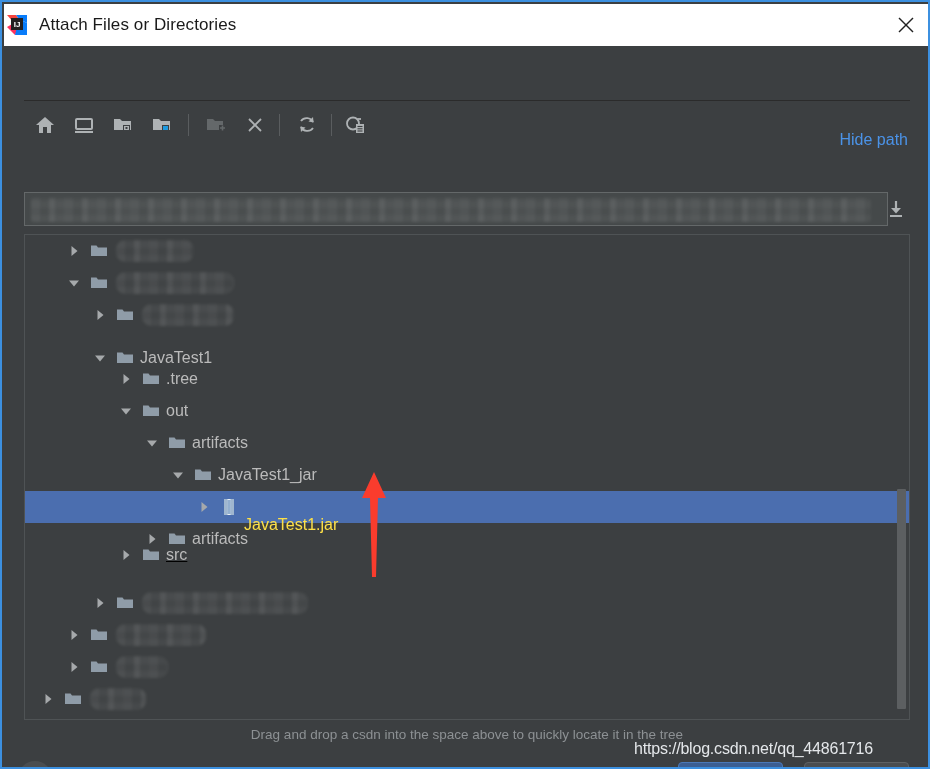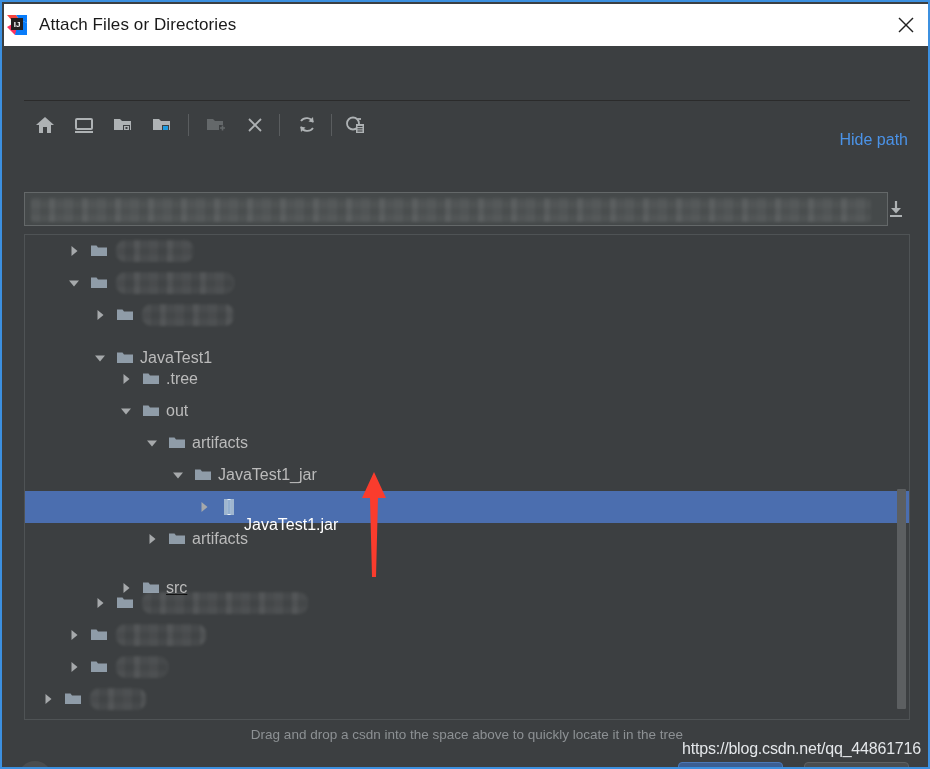--- a/index.html
+++ b/index.html
@@ -195,21 +195,21 @@
     display: flex;
     align-items: center;
     justify-content: center;
   }
   .tlabel {
     font-size: 16px;
     color: #bbbbbb;
     white-space: nowrap;
     padding-left: 3px;
   }
-  .treerow.selected .tlabel { color: #ffffff; margin-top: 36px; }
+  .treerow.selected .tlabel { color: #fde047; margin-top: 36px; }
 
   .row-blur {
     height: 22px;
     margin-left: 5px;
     border-radius: 9px;
   }
 
   
   .vscroll-track {
     position: absolute;
@@ -283,21 +283,21 @@
   .red-arrow {
     position: absolute;
     left: 352px;
     top: 470px;
     width: 40px;
     height: 105px;
     pointer-events: none;
   }
   .watermark {
     position: absolute;
-    left: 680px;
+    left: 632px;
     top: 738px;
     font-size: 16px;
     color: #e4e7ea;
     white-space: nowrap;
     letter-spacing: -0.2px;
   }
 </style>
 </head>
 <body>
 
@@ -561,21 +561,21 @@
                 <path d="M4.5 2 L4.5 12 L10.5 7 Z" fill="#a6a9ab"></path>
               </svg>
             </div>
             <div class="ficon">
               <svg width="18" height="18" viewBox="0 0 18 18">
                 <path d="M1 3.5 L6.5 3.5 L8 5.5 L17 5.5 L17 14 L1 14 Z" fill="#8f9ca8"></path>
               </svg>
             </div>
             <div class="tlabel">artifacts</div>
           </div>
-          <div class="treerow" style="top: 337px; text-decoration: underline;">
+          <div class="treerow" style="top: 304px; text-decoration: underline;">
             <div style="width: 88px; flex: 0 0 auto;"></div>
             <div class="twisty">
               <svg width="14" height="14" viewBox="0 0 14 14">
                 <path d="M4.5 2 L4.5 12 L10.5 7 Z" fill="#a6a9ab"></path>
               </svg>
             </div>
             <div class="ficon">
               <svg width="18" height="18" viewBox="0 0 18 18">
                 <path d="M1 3.5 L6.5 3.5 L8 5.5 L17 5.5 L17 14 L1 14 Z" fill="#8f9ca8"></path>
               </svg>

